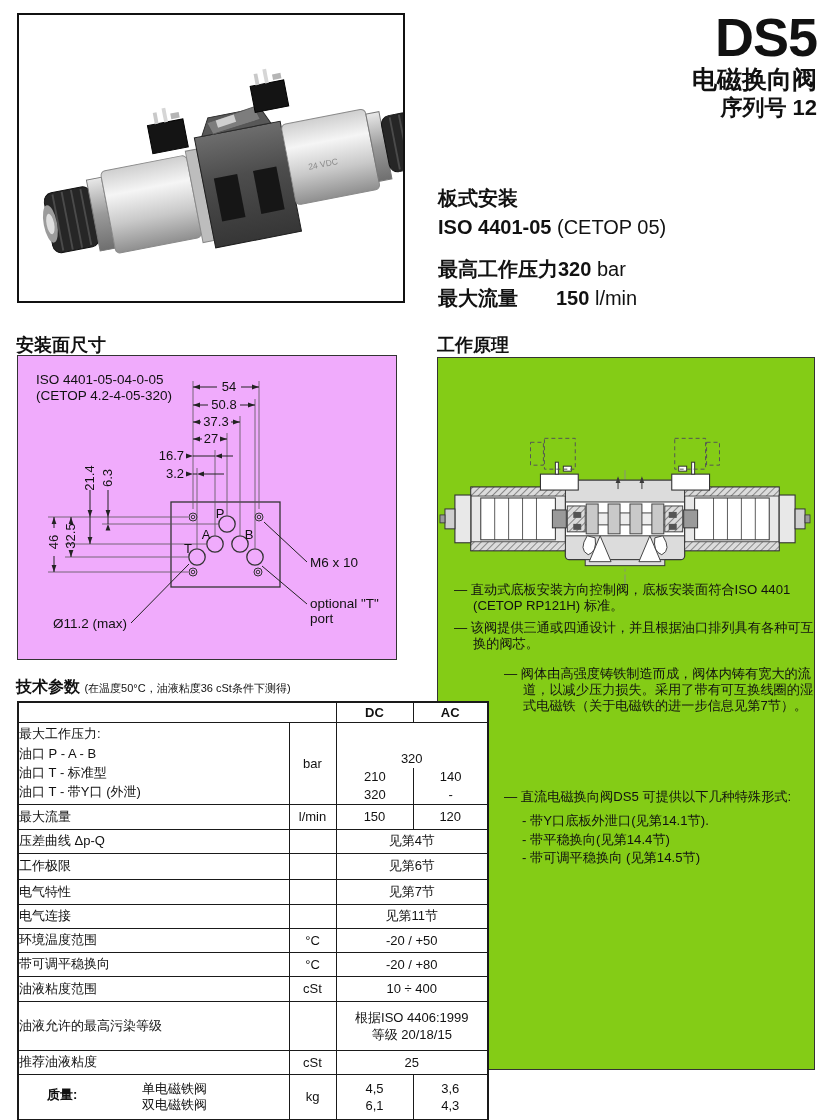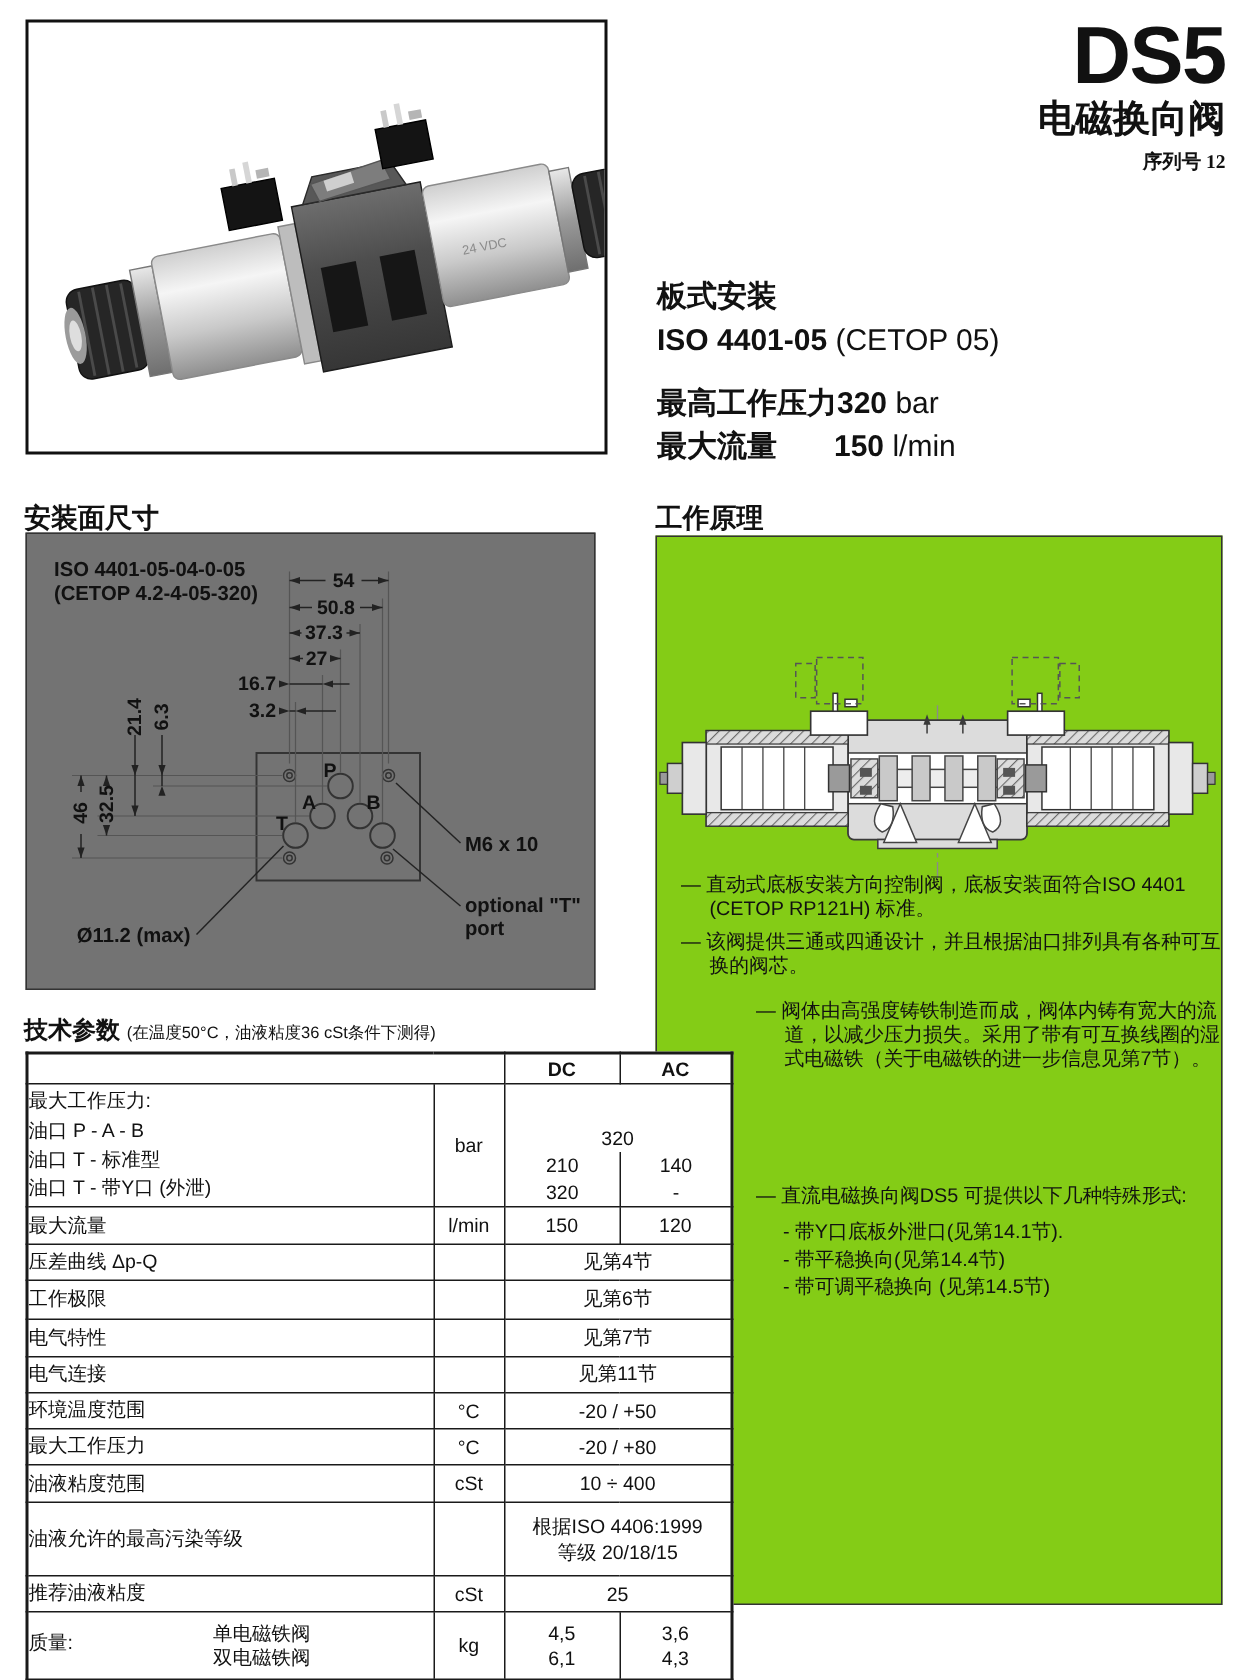--- a/index.html
+++ b/index.html
@@ -4,37 +4,37 @@
 <style>
   html,body{margin:0;padding:0;background:#fff;}
   .page{position:relative;width:830px;height:1120px;background:#fff;overflow:hidden;
         font-family:"Liberation Sans","DejaVu Sans",sans-serif;color:#111;}
   .abs{position:absolute;}
 
   
   .brand{position:absolute;top:12px;right:13px;text-align:right;}
   .brand .model{font-size:54px;font-weight:800;line-height:50px;letter-spacing:-1px;}
   .brand .product{font-size:25px;font-weight:bold;line-height:28px;margin-top:3px;}
-  .brand .series{font-size:13px;font-weight:bold;line-height:22px;margin-top:4px;font-family:Liberation Serif, serif;}
+  .brand .series{font-size:22px;font-weight:bold;line-height:22px;margin-top:4px;}
 
   
   .intro{position:absolute;left:438px;top:184px;font-size:20px;line-height:29px;}
   .intro .b{font-weight:bold;}
   .intro .gap{height:13px;}
   .intro .lab{display:inline-block;min-width:118px;font-weight:bold;}
   .intro .unit{font-weight:normal;}
 
   
   .sec-h{position:absolute;font-size:18px;font-weight:bold;}
   .spec-h{position:absolute;left:16px;top:677px;font-size:16px;font-weight:bold;}
   .spec-h .note{font-size:11px;font-weight:normal;}
 
   
   .photo-box{position:absolute;left:17px;top:13px;width:384px;height:286px;border:2px solid #111;background:#fff;}
-  .dim-box{position:absolute;left:17px;top:355px;width:378px;height:303px;border:1.5px solid #333;background:#737373;font-weight:bold;}
+  .dim-box{position:absolute;left:17px;top:355px;width:378px;height:303px;border:1.5px solid #333;background:#f0abfc;}
   .pr-box{position:absolute;left:437px;top:357px;width:376px;height:711px;border:1.5px solid #333;background:#84cc16;z-index:1;}
 
   
   .blt{position:absolute;font-size:13.2px;line-height:15.9px;padding-left:19px;text-indent:-19px;}
   .subitems{position:absolute;left:84px;top:454px;font-size:13.2px;line-height:18.5px;white-space:nowrap;}
 
   
   .spec-table{position:absolute;left:17px;top:701px;z-index:5;background:#0f172a;}
   table.spec{border-collapse:collapse;width:470px;table-layout:fixed;background:#fff;}
   table.spec td{border:1.5px solid #1a1a1a;padding:0;font-size:13px;vertical-align:middle;overflow:hidden;}
@@ -42,21 +42,21 @@
   td.lbl{text-align:left;padding-left:12px;}
   td.ctr{text-align:center;}
   td.hdr{text-align:center;font-weight:bold;font-size:13.5px;}
   td.plbl{vertical-align:top;padding-top:6px;line-height:19.4px;padding-left:12px;}
   .pv-top{height:45px;display:flex;align-items:flex-end;justify-content:center;padding-bottom:2px;box-sizing:border-box;}
   .pv-row{display:flex;height:18px;}
   .pv-c1{width:77px;display:flex;align-items:center;justify-content:center;}
   .pv-c2{width:73px;display:flex;align-items:center;justify-content:center;border-left:1.5px solid #1a1a1a;}
   .two-ln{line-height:17px;text-align:center;}
   td.mass-lbl{position:relative;}
-  .mass-t{position:absolute;left:0;top:11px;}
+  .mass-t{position:absolute;left:28px;top:11px;font-weight:bold;}
   .mass-sub{position:absolute;left:123px;top:6px;line-height:16.5px;}
 
   svg text{font-family:"Liberation Sans","DejaVu Sans",sans-serif;}
   .dtx{font-size:13px;fill:#111;}
   .ptx{font-size:13.5px;fill:#111;}
 </style>
 </head>
 <body>
 
 <div class="page">
@@ -408,21 +408,21 @@
         <td class="lbl">电气连接</td>
         <td class="ctr"></td>
         <td class="ctr" colspan="2">见第11节</td>
       </tr>
       <tr style="height:24px;">
         <td class="lbl">环境温度范围</td>
         <td class="ctr">°C</td>
         <td class="ctr" colspan="2">-20 / +50</td>
       </tr>
       <tr style="height:24px;">
-        <td class="lbl">最大工作压力</td>
+        <td class="lbl">带可调平稳换向</td>
         <td class="ctr">°C</td>
         <td class="ctr" colspan="2">-20 / +80</td>
       </tr>
       <tr style="height:25px;">
         <td class="lbl">油液粘度范围</td>
         <td class="ctr">cSt</td>
         <td class="ctr" colspan="2">10 ÷ 400</td>
       </tr>
       <tr style="height:49px;padding-left:48px;">
         <td class="lbl">油液允许的最高污染等级</td>

